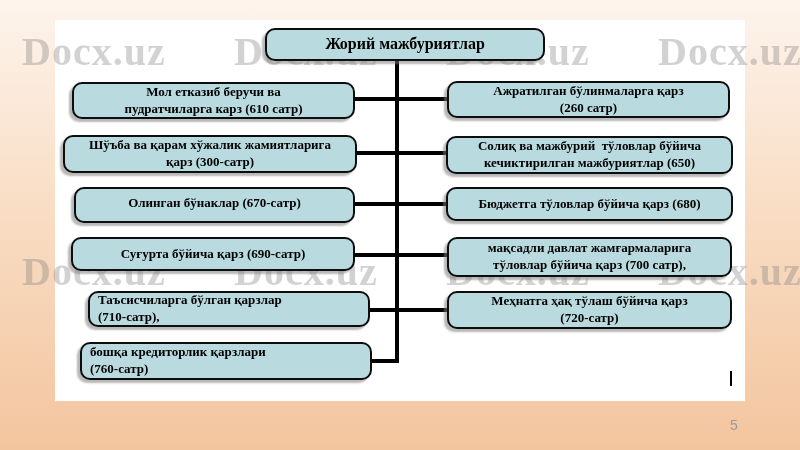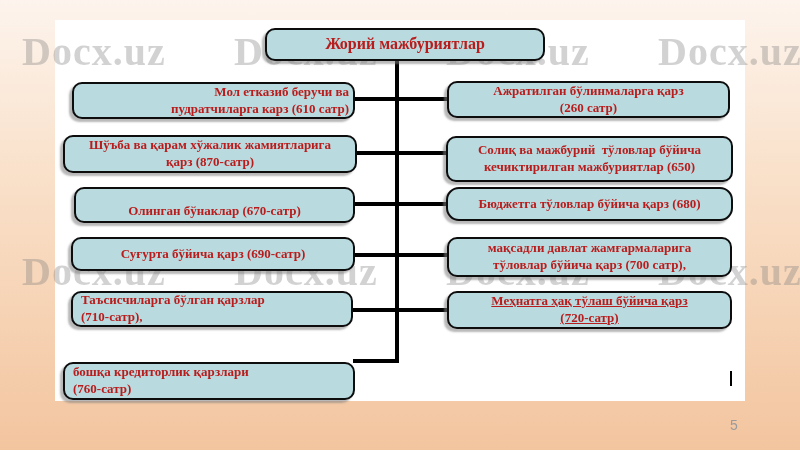--- a/index.html
+++ b/index.html
@@ -14,24 +14,24 @@
     font-family:Liberation Serif, serif; font-weight:bold; font-size:40px;
     color:rgba(125,125,125,0.35); letter-spacing:1px; line-height:1; user-select:none;
   }
   .line { position:absolute; background:#000; z-index:2; }
   .box {
     position:absolute; z-index:3; box-sizing:border-box;
     background:#b9dbdf; border:2px solid #0d0d0d; border-radius:10px;
     box-shadow:-3px 3px 2px rgba(125,125,125,0.55);
     display:flex; align-items:center; justify-content:center;
     text-align:center; font-size:13px; font-weight:bold; line-height:1.3;
-    color:#b91c1c; padding:1px 4px;
+    color:#000000; padding:9px 4px;
   }
   .box span { width:100%; white-space:pre-wrap; }
-  .box.left-align { text-align:left; padding-left:8px; }
+  .box.left-align { text-align:left; padding-left:8px;margin-left:17px; }
   .title-box { font-size:16px; }
   .page-num {
     position:absolute; left:722px; top:417px; z-index:4; width:24px; text-align:center;
     font-family:"Liberation Sans", sans-serif; font-size:14px; color:#9b9b9b;
   }
   .cursor-bar { position:absolute; left:730px; top:371px; width:2px; height:15px; background:#000; z-index:4; }
 </style>
 </head>
 <body>
 
@@ -53,59 +53,59 @@
   <div class="line" style="left:355px; top:151px; width:93px; height:4px;"></div>
   <div class="line" style="left:353px; top:202px; width:96px; height:4px;"></div>
   <div class="line" style="left:353px; top:253px; width:96px; height:4px;"></div>
   <div class="line" style="left:351px; top:308px; width:98px; height:4px;"></div>
   <div class="line" style="left:353px; top:359px; width:46px; height:4px;"></div>
 
   <div class="box title-box" style="left:265px; top:28px; width:280px; height:33px;">
     <span>Жорий мажбуриятлар</span>
   </div>
 
-  <div class="box" style="left:72px; top:82px; width:283px; height:37px;text-align:right;">
+  <div class="box" style="left:72px; top:82px; width:283px; height:37px;">
     <span>Мол етказиб беручи ва
 пудратчиларга карз (610 сатр)</span>
   </div>
   <div class="box" style="left:63px; top:135px; width:294px; height:38px;">
     <span>Шўъба ва қарам хўжалик жамиятларига
-қарз (870-сатр)</span>
+қарз (300-сатр)</span>
   </div>
   <div class="box" style="left:74px; top:187px; width:281px; height:36px;align-items:flex-end;">
     <span>Олинган бўнаклар (670-сатр)</span>
   </div>
   <div class="box" style="left:71px; top:237px; width:284px; height:34px;">
     <span>Суғурта бўйича қарз (690-сатр)</span>
   </div>
   <div class="box left-align" style="left:71px; top:291px; width:282px; height:36px;">
     <span>Таъсисчиларга бўлган қарзлар
 (710-сатр),</span>
   </div>
-  <div class="box left-align" style="left:63px; top:362px; width:292px; height:38px;">
+  <div class="box left-align" style="left:63px; top:342px; width:292px; height:38px;">
     <span>бошқа кредиторлик қарзлари
 (760-сатр)</span>
   </div>
 
   <div class="box" style="left:447px; top:81px; width:283px; height:37px;">
     <span>Ажратилган бўлинмаларга қарз
 (260 сатр)</span>
   </div>
-  <div class="box" style="left:446px; top:136px; width:287px; height:46px;">
+  <div class="box" style="left:446px; top:136px; width:287px; height:38px;">
     <span>Солиқ ва мажбурий  тўловлар бўйича
 кечиктирилган мажбуриятлар (650)</span>
   </div>
-  <div class="box" style="left:446px; top:187px; width:287px; height:34px;border-radius:13px;">
+  <div class="box" style="left:446px; top:187px; width:287px; height:34px;">
     <span>Бюджетга тўловлар бўйича қарз (680)</span>
   </div>
   <div class="box" style="left:447px; top:237px; width:285px; height:40px;">
     <span>мақсадли давлат жамғармаларига
 тўловлар бўйича қарз (700 сатр),</span>
   </div>
-  <div class="box" style="left:447px; top:291px; width:285px; height:38px;text-decoration:underline;">
+  <div class="box" style="left:447px; top:291px; width:285px; height:38px;">
     <span>Меҳнатга ҳақ тўлаш бўйича қарз
 (720-сатр)</span>
   </div>
 
   <div class="cursor-bar"></div>
 
   <div class="page-num">5</div>
 
 </div>
 

